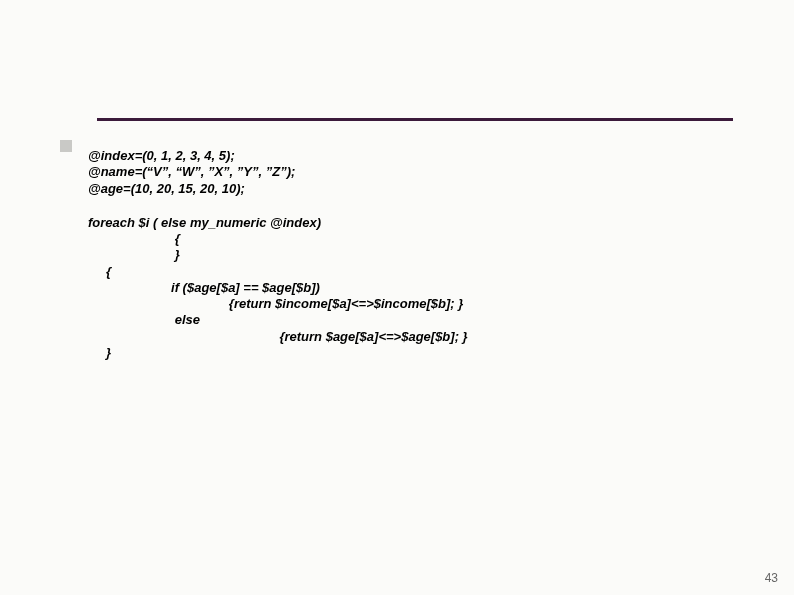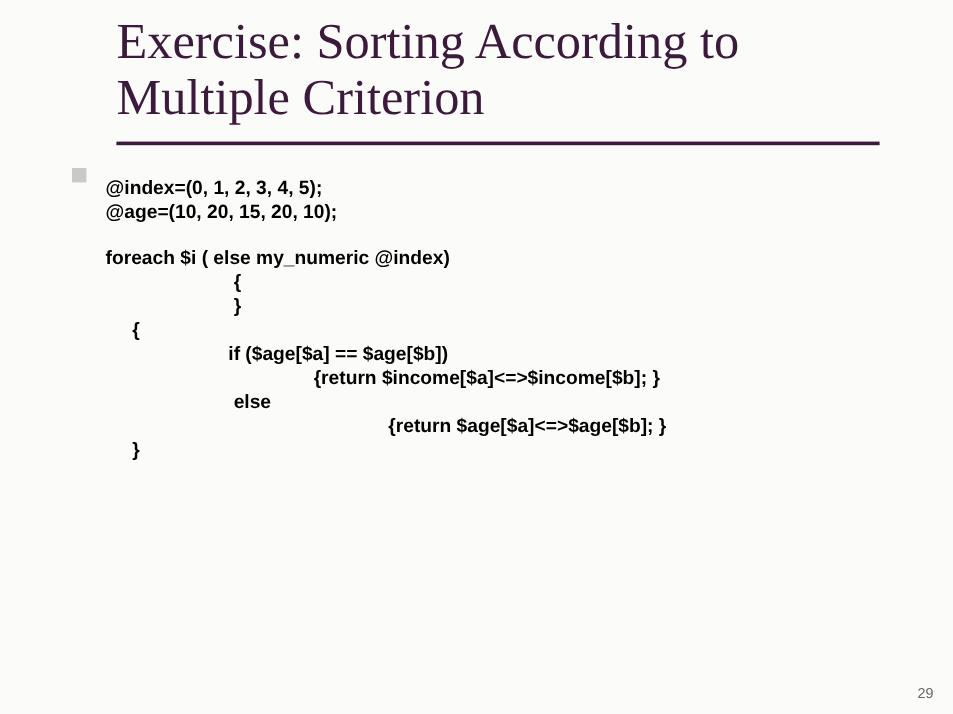--- a/index.html
+++ b/index.html
@@ -43,54 +43,55 @@
     width: 12px;
     height: 12px;
     background: #c9c9c6;
   }
   .content {
     position: absolute;
     left: 88px;
     top: 148px;
     width: 670px;
     font-family: Arial, Helvetica, sans-serif;
-    font-size: 16px;
+    font-size: 13px;
     color: #000;
+    font-style: italic;
   }
   .bold { font-weight: 700; }
   .line { white-space: pre; line-height: 1.25; }
   .gap { height: 18px; }
   .page-num {
     position: absolute;
     right: 16px;
     bottom: 10px;
     font-family: Arial, Helvetica, sans-serif;
     font-size: 12px;
     color: #666;
   }
 </style>
 </head>
 <body>
 
 <div class="slide">
 
-  <div class="title">Exercise: Sorting According to Multiple Criterion</div>
   <div class="title-underline"></div>
 
   <div class="bullet"></div>
 
   <div class="content">
     <div class="line bold">@index=(0, 1, 2, 3, 4, 5);</div>
+    <div class="line bold">@name=(“V”, “W”, ”X”, ”Y”, ”Z”);</div>
     <div class="line bold">@age=(10, 20, 15, 20, 10);</div>
     <div class="gap"></div>
     <div class="line bold">foreach $i ( else my_numeric @index)</div>
     <div class="line bold">                        {</div>
     <div class="line bold">                        }</div>
     <div class="line bold">     {</div>
     <div class="line bold">                       if ($age[$a] == $age[$b])</div>
     <div class="line bold">                                       {return $income[$a]&lt;=&gt;$income[$b]; }</div>
     <div class="line bold">                        else</div>
     <div class="line bold">                                                     {return $age[$a]&lt;=&gt;$age[$b]; }</div>
     <div class="line bold">     }</div>
   </div>
 
-  <div class="page-num">29</div>
+  <div class="page-num">43</div>
 </div>
 
 </body></html>

